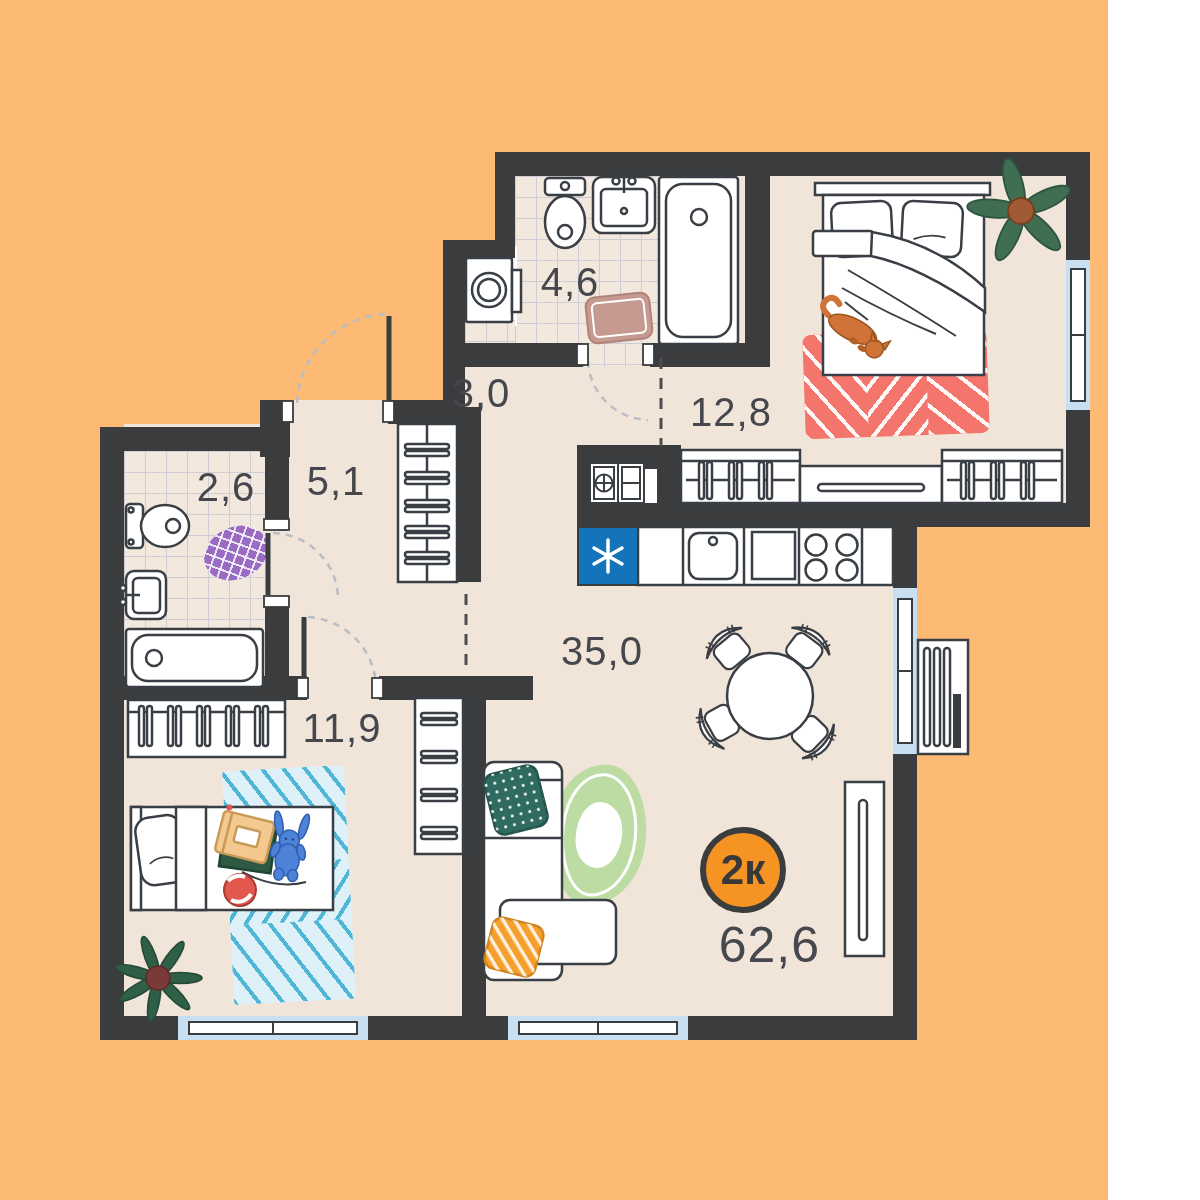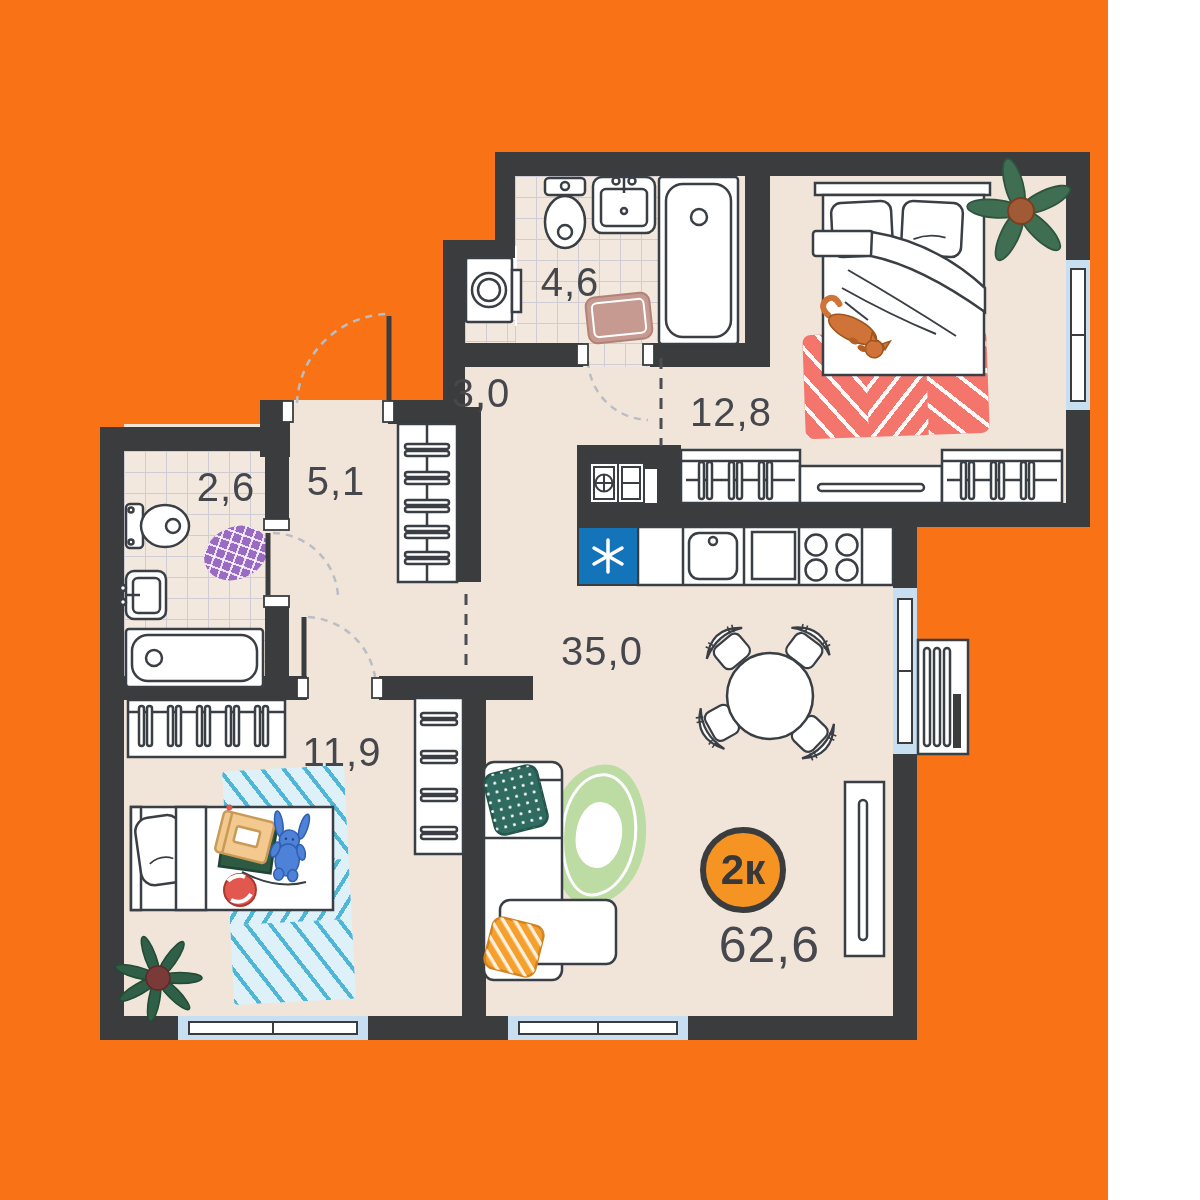--- a/index.html
+++ b/index.html
@@ -1,16 +1,16 @@
 <!DOCTYPE html>
 <html><head>
 <meta charset="utf-8">
 <style>
   html,body{margin:0;padding:0;background:#fff;}
-  .plan{position:relative;width:1108px;height:1200px;background:#f97316;overflow:hidden;
+  .plan{position:relative;width:1108px;height:1200px;background:#fdba74;overflow:hidden;
         font-family:"Liberation Sans",sans-serif;}
   .floor{position:absolute;background:#f1e5da;}
   .tiles{position:absolute;background-color:#f2e8dd;
     background-image:linear-gradient(#cfccd6 1.5px,transparent 1.5px),
                      linear-gradient(90deg,#cfccd6 1.5px,transparent 1.5px);
     background-size:21px 21px;}
   .whitebox{position:absolute;background:#fff;}
   .wall{position:absolute;background:#3a3c3d;}
   .window{position:absolute;background:#c8def1;}
   .wf{position:absolute;background:#fff;border:2px solid #3a3c3d;box-sizing:border-box;}
@@ -445,21 +445,21 @@
         <rect x="953" y="694" width="8" height="54" fill="#3a3c3d" stroke="none"></rect>
       </g>
     </g>
   </svg>
 
   <div class="lbl" style="left:570px;top:282px">4,6</div>
   <div class="lbl" style="left:481px;top:393px">3,0</div>
   <div class="lbl" style="left:731px;top:412px">12,8</div>
   <div class="lbl" style="left:336px;top:481px">5,1</div>
   <div class="lbl" style="left:226px;top:487px">2,6</div>
-  <div class="lbl" style="left:342px;top:752px">11,9</div>
+  <div class="lbl" style="left:342px;top:728px">11,9</div>
   <div class="lbl" style="left:602px;top:651px">35,0</div>
 
   <div class="badge" style="background: rgb(245, 148, 34);">
     <span>2к</span>
   </div>
   <div class="total">62,6</div>
 
 </div>
 
 </body></html>

